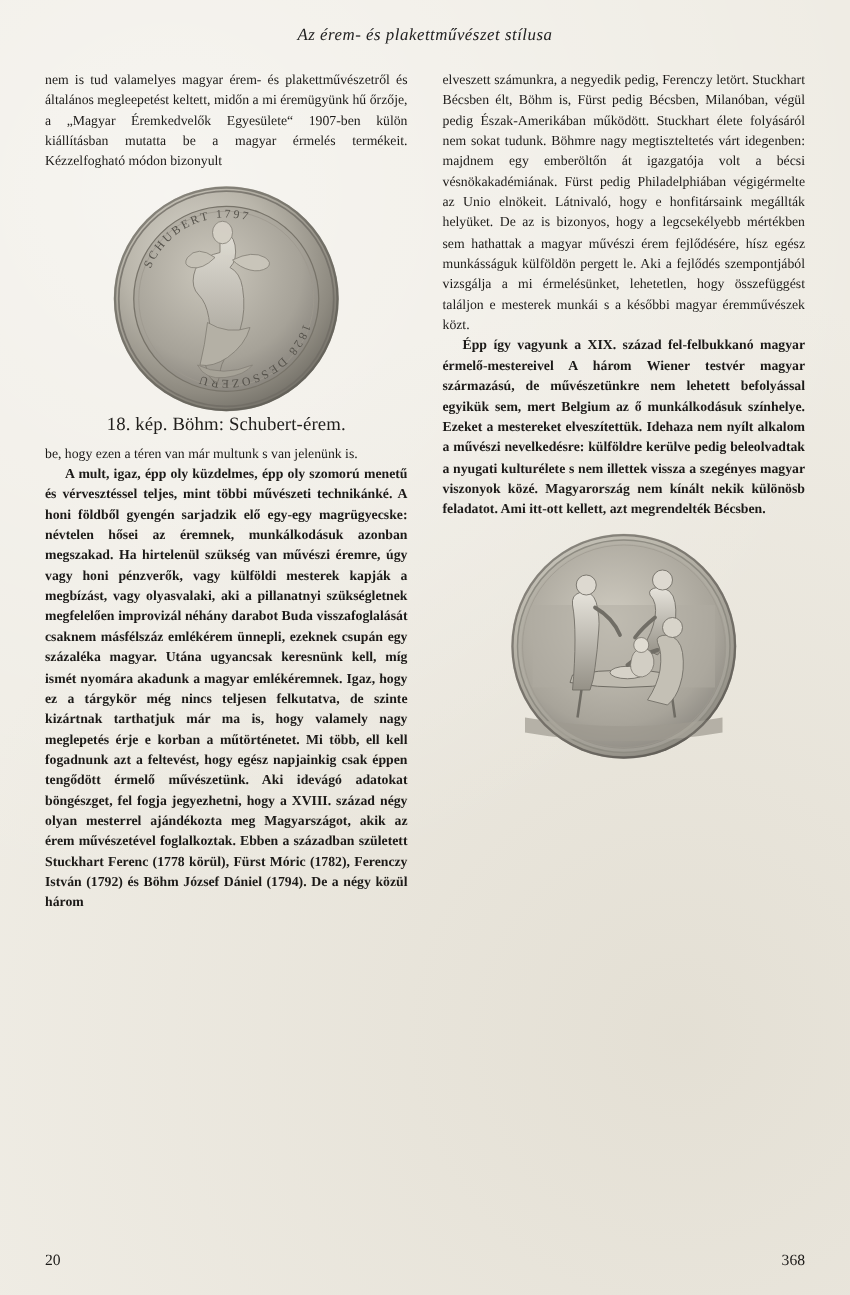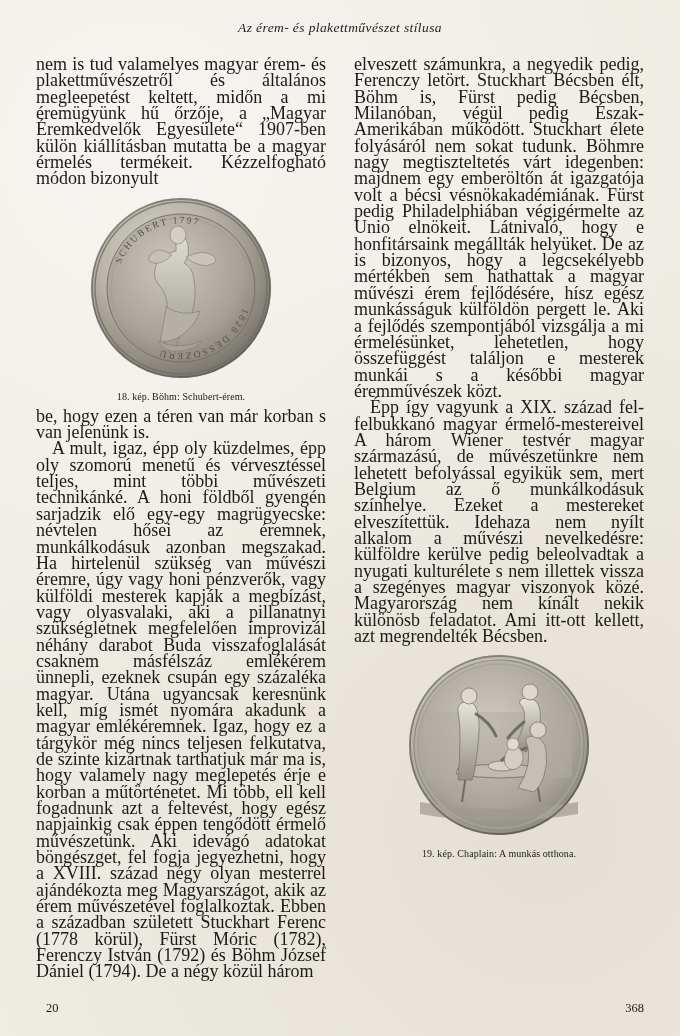--- a/index.html
+++ b/index.html
@@ -48,56 +48,57 @@
     height: 930px;
     display: flex;
     gap: 28px;
   }
   .col {
     width: 290px;
     position: relative;
   }
   p.body {
     margin: 0 0 0 0;
-    font-size: 18px;
+    font-size: 11px;
     line-height: 16.35px;
     text-align: justify;
     text-justify: inter-word;
     hyphens: manual;
     color: #1c1a18;
   }
   p.body + p.body {
     margin-top: 0;
+    font-weight: bold;
   }
   .indent {
     text-indent: 16px;
   }
   .figure {
     margin: 8px 0 6px 0;
     text-align: center;
   }
   .figcaption {
-    font-size: 10px;
+    font-size: 15px;
     text-align: center;
-    margin-top: 10px;
+    margin-top: 0;
     color: #22201e;
     letter-spacing: 0.1px;
   }
   .medal-wrap {
     display: flex;
     justify-content: center;
     align-items: center;
   }
   .folio {
     position: absolute;
     bottom: 0;
     font-size: 12.5px;
     color: #1c1a18;
   }
-  .folio-left { left: 10px; }
+  .folio-left { left: 0; }
   .folio-right { right: 0; }
   svg { display: block; }
 </style>
 </head>
 <body>
 
 <div class="page">
   <div class="content">
 
     <div class="running-head">Az érem- és plakettművészet stílusa</div>
@@ -149,21 +150,21 @@
                 <ellipse cx="90" cy="40" rx="8" ry="9" fill="#d5d1c7" stroke="#7b776e" stroke-width="0.6"></ellipse>
                 <path d="M78 112 q16 10 34 4 q-4 14 -18 24 q-12 8 -22 6 q4 -16 6 -34 z" fill="#b5b1a6" stroke="#7b776e" stroke-width="0.6"></path>
                 <path d="M70 146 q20 10 44 0 q-6 8 -22 10 q-16 2 -22 -10 z" fill="#a7a398" stroke="#7b776e" stroke-width="0.5"></path>
               </g>
               <circle cx="93" cy="93" r="89" fill="none" stroke="#56534c" stroke-width="1.8" opacity="0.55"></circle>
             </svg>
           </div>
           <div class="figcaption">18. kép. Böhm: Schubert-érem.</div>
         </div>
 
-        <p class="body">be, hogy ezen a téren van már korban s van jelenünk is.</p>
+        <p class="body">be, hogy ezen a téren van már multunk s van jelenünk is.</p>
         <p class="body indent">A mult, igaz, épp oly küzdelmes, épp oly szomorú menetű és vérvesztéssel teljes, mint többi művészeti technikánké. A honi földből gyengén sarjadzik elő egy-egy magrügyecske: névtelen hősei az éremnek, munkálkodásuk azonban megszakad. Ha hirtelenül szükség van művészi éremre, úgy vagy honi pénzverők, vagy külföldi mesterek kapják a megbízást, vagy olyasvalaki, aki a pillanatnyi szükségletnek megfelelően improvizál néhány darabot Buda visszafoglalását csaknem másfélszáz emlékérem ünnepli, ezeknek csupán egy százaléka magyar. Utána ugyancsak keresnünk kell, míg ismét nyomára akadunk a magyar emlékéremnek. Igaz, hogy ez a tárgykör még nincs teljesen felkutatva, de szinte kizártnak tarthatjuk már ma is, hogy valamely nagy meglepetés érje e korban a műtörténetet. Mi több, ell kell fogadnunk azt a feltevést, hogy egész napjainkig csak éppen tengődött érmelő művészetünk. Aki idevágó adatokat böngészget, fel fogja jegyezhetni, hogy a XVIII. század négy olyan mesterrel ajándékozta meg Magyarszágot, akik az érem művészetével foglalkoztak. Ebben a században született Stuckhart Ferenc (1778 körül), Fürst Móric (1782), Ferenczy István (1792) és Böhm József Dániel (1794). De a négy közül három</p>
 
       </div>
 
       <div class="col">
 
         <p class="body">elveszett számunkra, a negyedik pedig, Ferenczy letört. Stuckhart Bécsben élt, Böhm is, Fürst pedig Bécsben, Milanóban, végül pedig Észak-Amerikában működött. Stuckhart élete folyásáról nem sokat tudunk. Böhmre nagy megtiszteltetés várt idegenben: majdnem egy emberöltőn át igazgatója volt a bécsi vésnökakadémiának. Fürst pedig Philadelphiában végigérmelte az Unio elnökeit. Látnivaló, hogy e honfitársaink megállták helyüket. De az is bizonyos, hogy a legcsekélyebb mértékben sem hathattak a magyar művészi érem fejlődésére, hísz egész munkásságuk külföldön pergett le. Aki a fejlődés szempontjából vizsgálja a mi érmelésünket, lehetetlen, hogy összefüggést találjon e mesterek munkái s a későbbi magyar éremművészek közt.</p>
         <p class="body indent">Épp így vagyunk a XIX. század fel-felbukkanó magyar érmelő-mestereivel A három Wiener testvér magyar származású, de művészetünkre nem lehetett befolyással egyikük sem, mert Belgium az ő munkálkodásuk színhelye. Ezeket a mestereket elveszítettük. Idehaza nem nyílt alkalom a művészi nevelkedésre: külföldre kerülve pedig beleolvadtak a nyugati kulturélete s nem illettek vissza a szegényes magyar viszonyok közé. Magyarország nem kínált nekik különösb feladatot. Ami itt-ott kellett, azt megrendelték Bécsben.</p>
 
         <div class="figure">
@@ -220,21 +221,20 @@
                   <circle cx="107" cy="92" r="6" fill="#e0dcd2" stroke="#716e66" stroke-width="0.6"></circle>
                 </g>
 
                 <path d="M14 150 q80 14 158 0 l0 12 q-80 14 -158 0 z" fill="#9e9a90" opacity="0.7"></path>
               </g>
               <circle cx="93" cy="93" r="89" fill="none" stroke="#54514a" stroke-width="1.8" opacity="0.55"></circle>
 
               <circle cx="93" cy="93" r="85" fill="none" stroke="#bdb9ae" stroke-width="6" opacity="0.35"></circle>
             </svg>
           </div>
-          <div class="figcaption">19. kép. Chaplain: A munkás otthona.</div>
         </div>
 
 
       </div>
     </div>
 
     <div class="folio folio-left">20</div>
     <div class="folio folio-right">368</div>
 
   </div>

